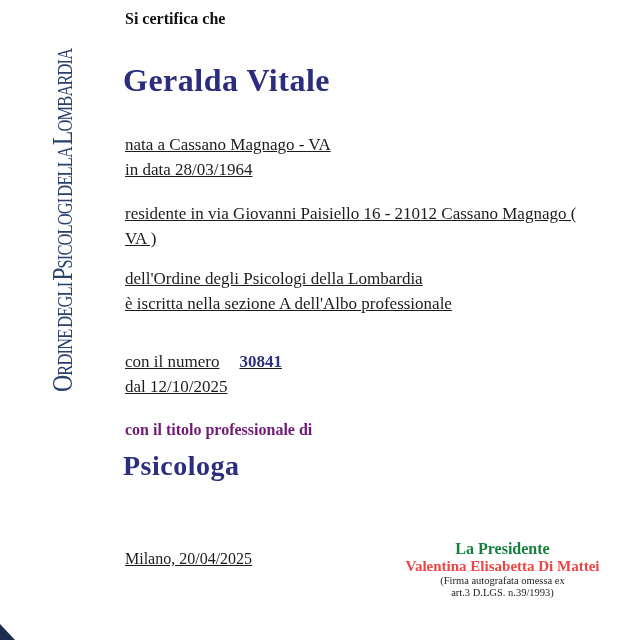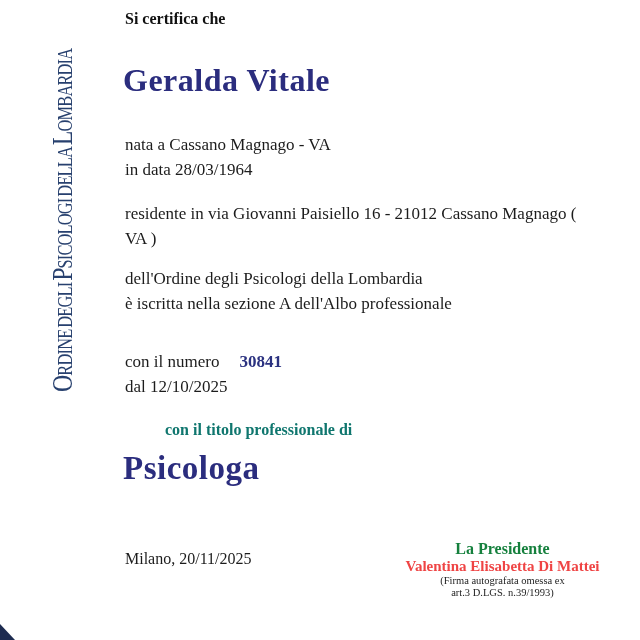--- a/index.html
+++ b/index.html
@@ -49,45 +49,45 @@
     font-size: 32px;
     font-weight: bold;
     color: #2b2d7e;
     letter-spacing: 0.5px;
   }
 
   .body-text {
     font-size: 17px;
     line-height: 25px;
     color: #1c1c1c;
+    text-decoration: underline;
   }
 
   .birth-block     { top: 132px; }
   .residence-block { top: 201px; width: 505px; }
   .section-block   { top: 266px; }
   .number-block    { top: 349px; }
 
   .number-value {
     font-weight: bold;
     color: #2b3280;
     margin-left: 20px;
   }
 
   .title-label {
     top: 421px;
     font-size: 16px;
     font-weight: bold;
-    color: #0f766e;
-    margin-left: 40px;
+    color: #701a75;
   }
 
   .professional-title {
     top: 450px;
     left: 123px;
-    font-size: 33px;
+    font-size: 28px;
     font-weight: bold;
     color: #2b2d7e;
     letter-spacing: 0.5px;
   }
 
   .place-date {
     top: 546px;
     font-size: 16px;
   }
 
@@ -156,21 +156,21 @@
     <div>
       <span>con il numero</span><span class="number-value">30841</span>
     </div>
     <div>dal 12/10/2025</div>
   </div>
 
   <div class="block title-label">con il titolo professionale di</div>
 
   <div class="block professional-title">Psicologa</div>
 
-  <div class="block body-text place-date">Milano, 20/11/2025</div>
+  <div class="block body-text place-date">Milano, 20/04/2025</div>
 
   <div class="signature-block">
     <div class="signature-role">La Presidente</div>
     <div class="signature-name">Valentina Elisabetta Di Mattei</div>
     <div class="signature-disclaimer">(Firma autografata omessa ex</div>
     <div class="signature-disclaimer">art.3 D.LGS. n.39/1993)</div>
   </div>
 
   <div class="corner-mark"></div>
 

